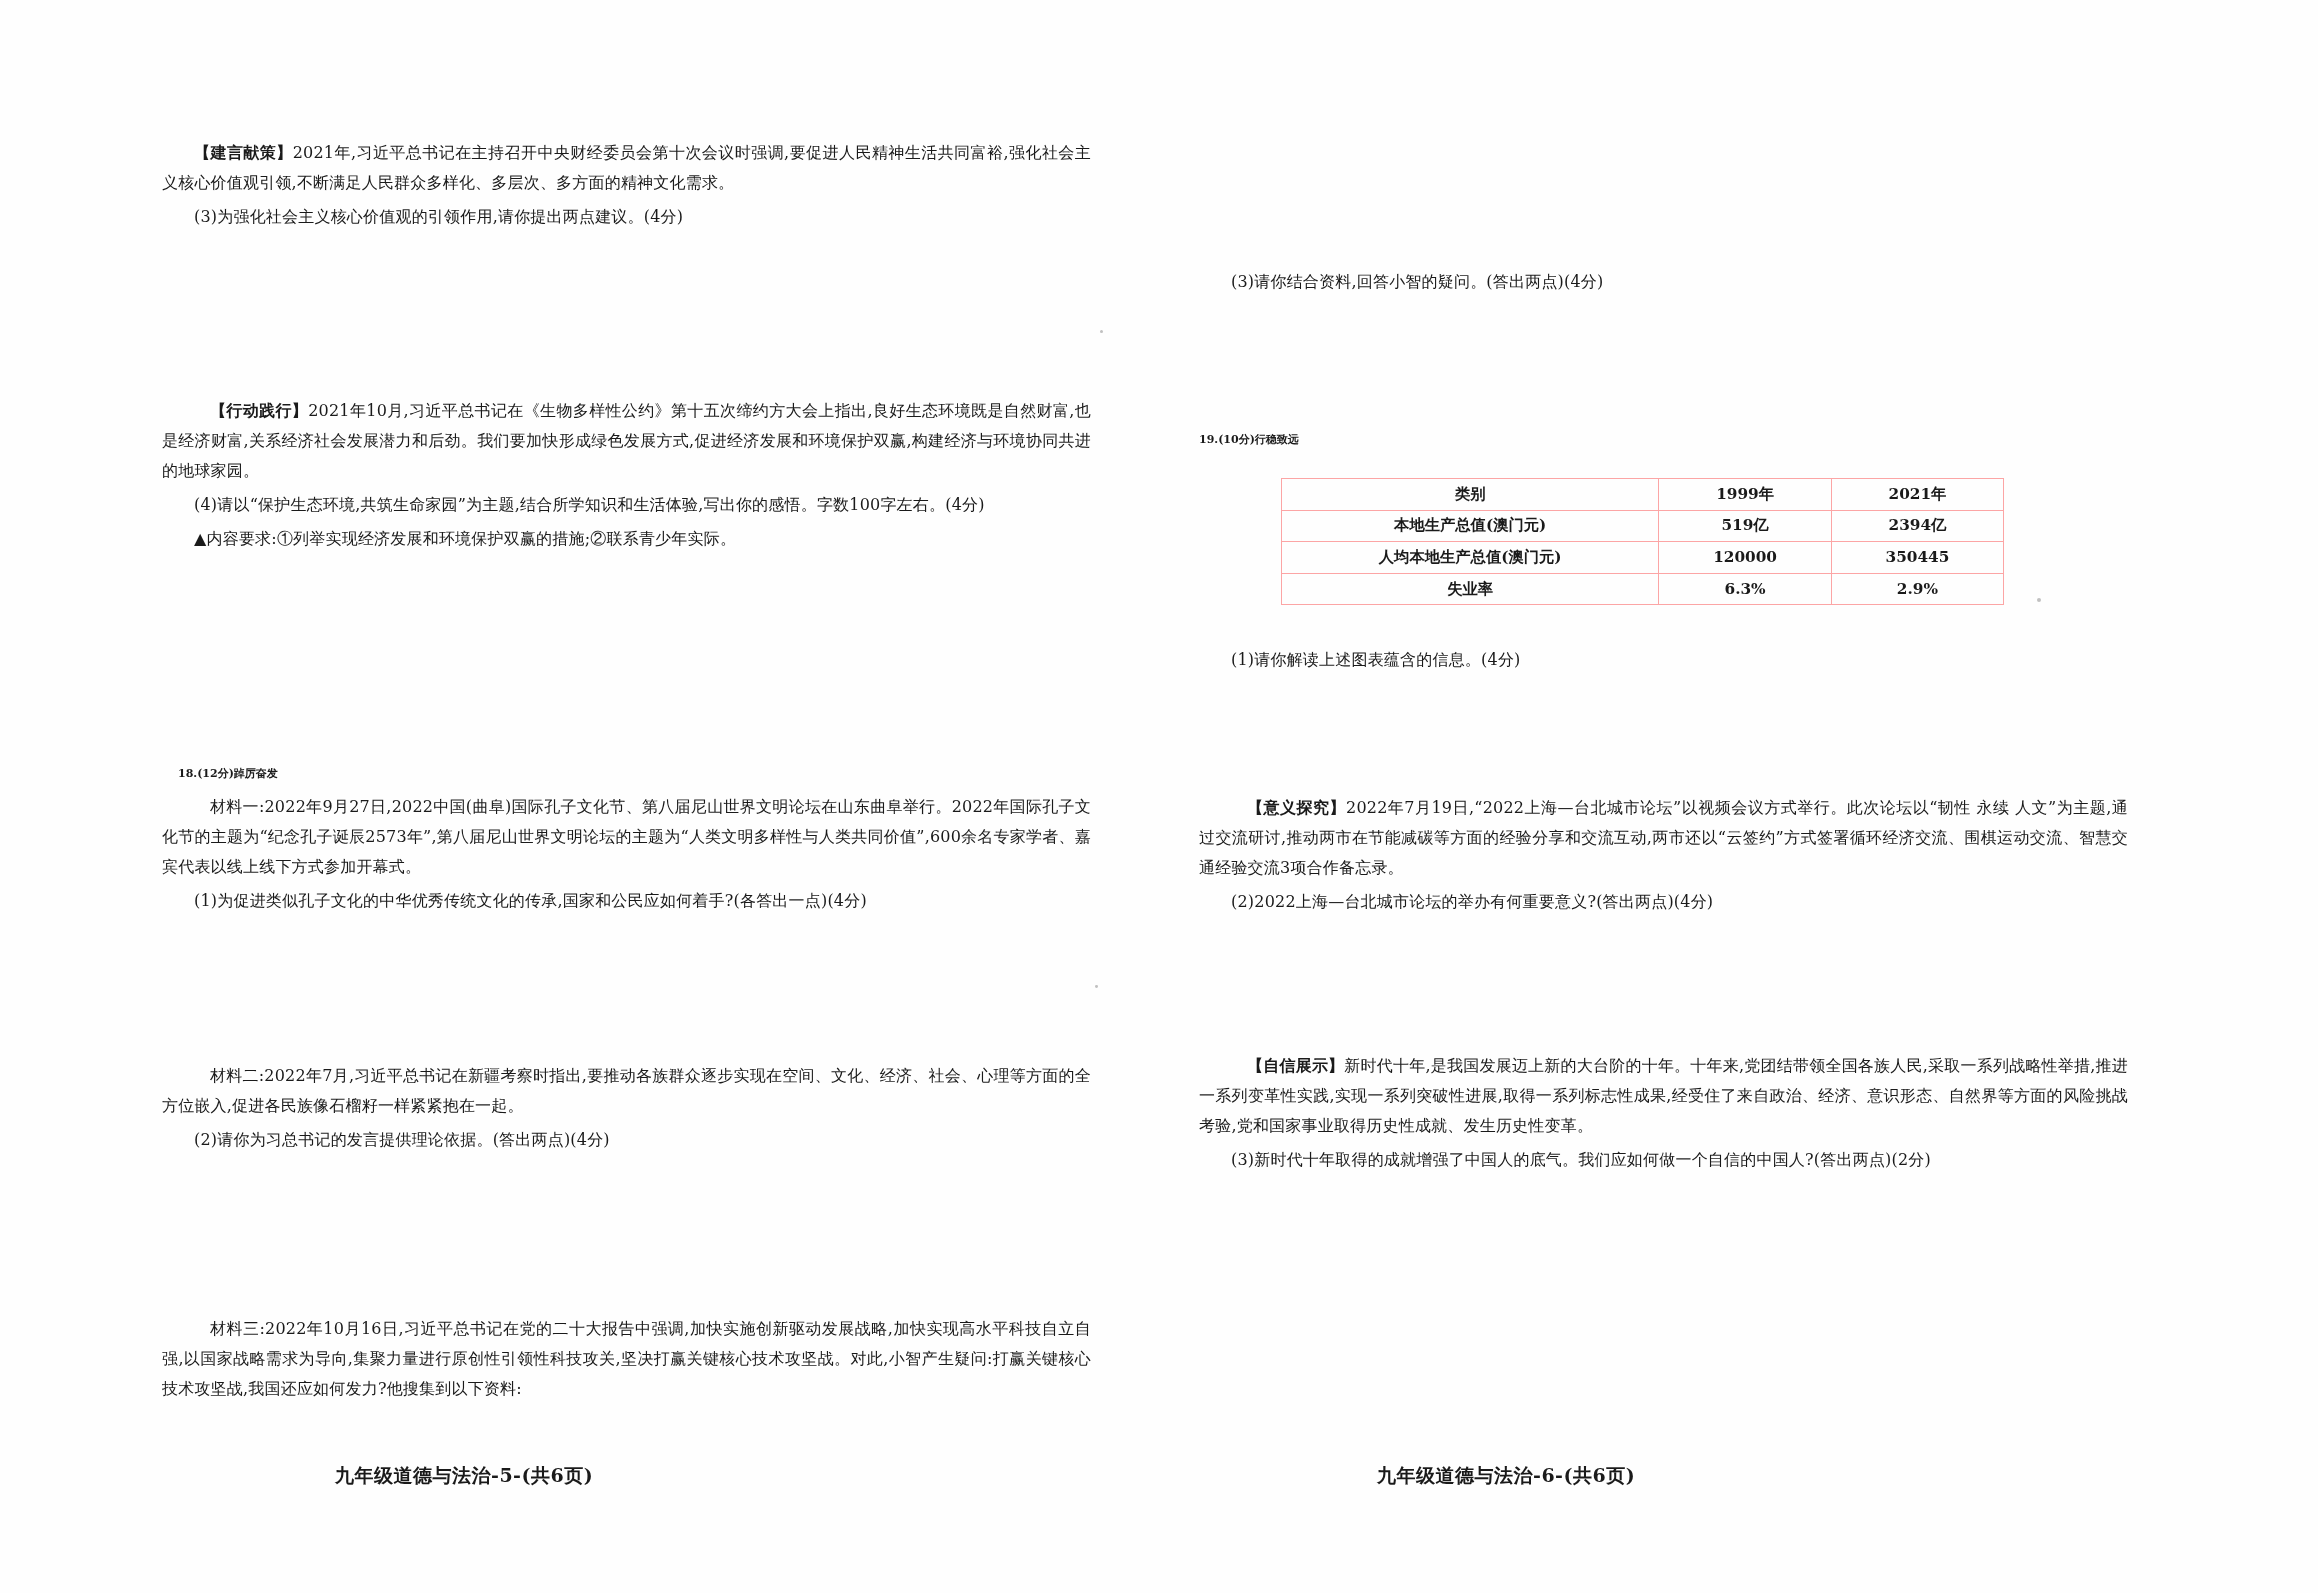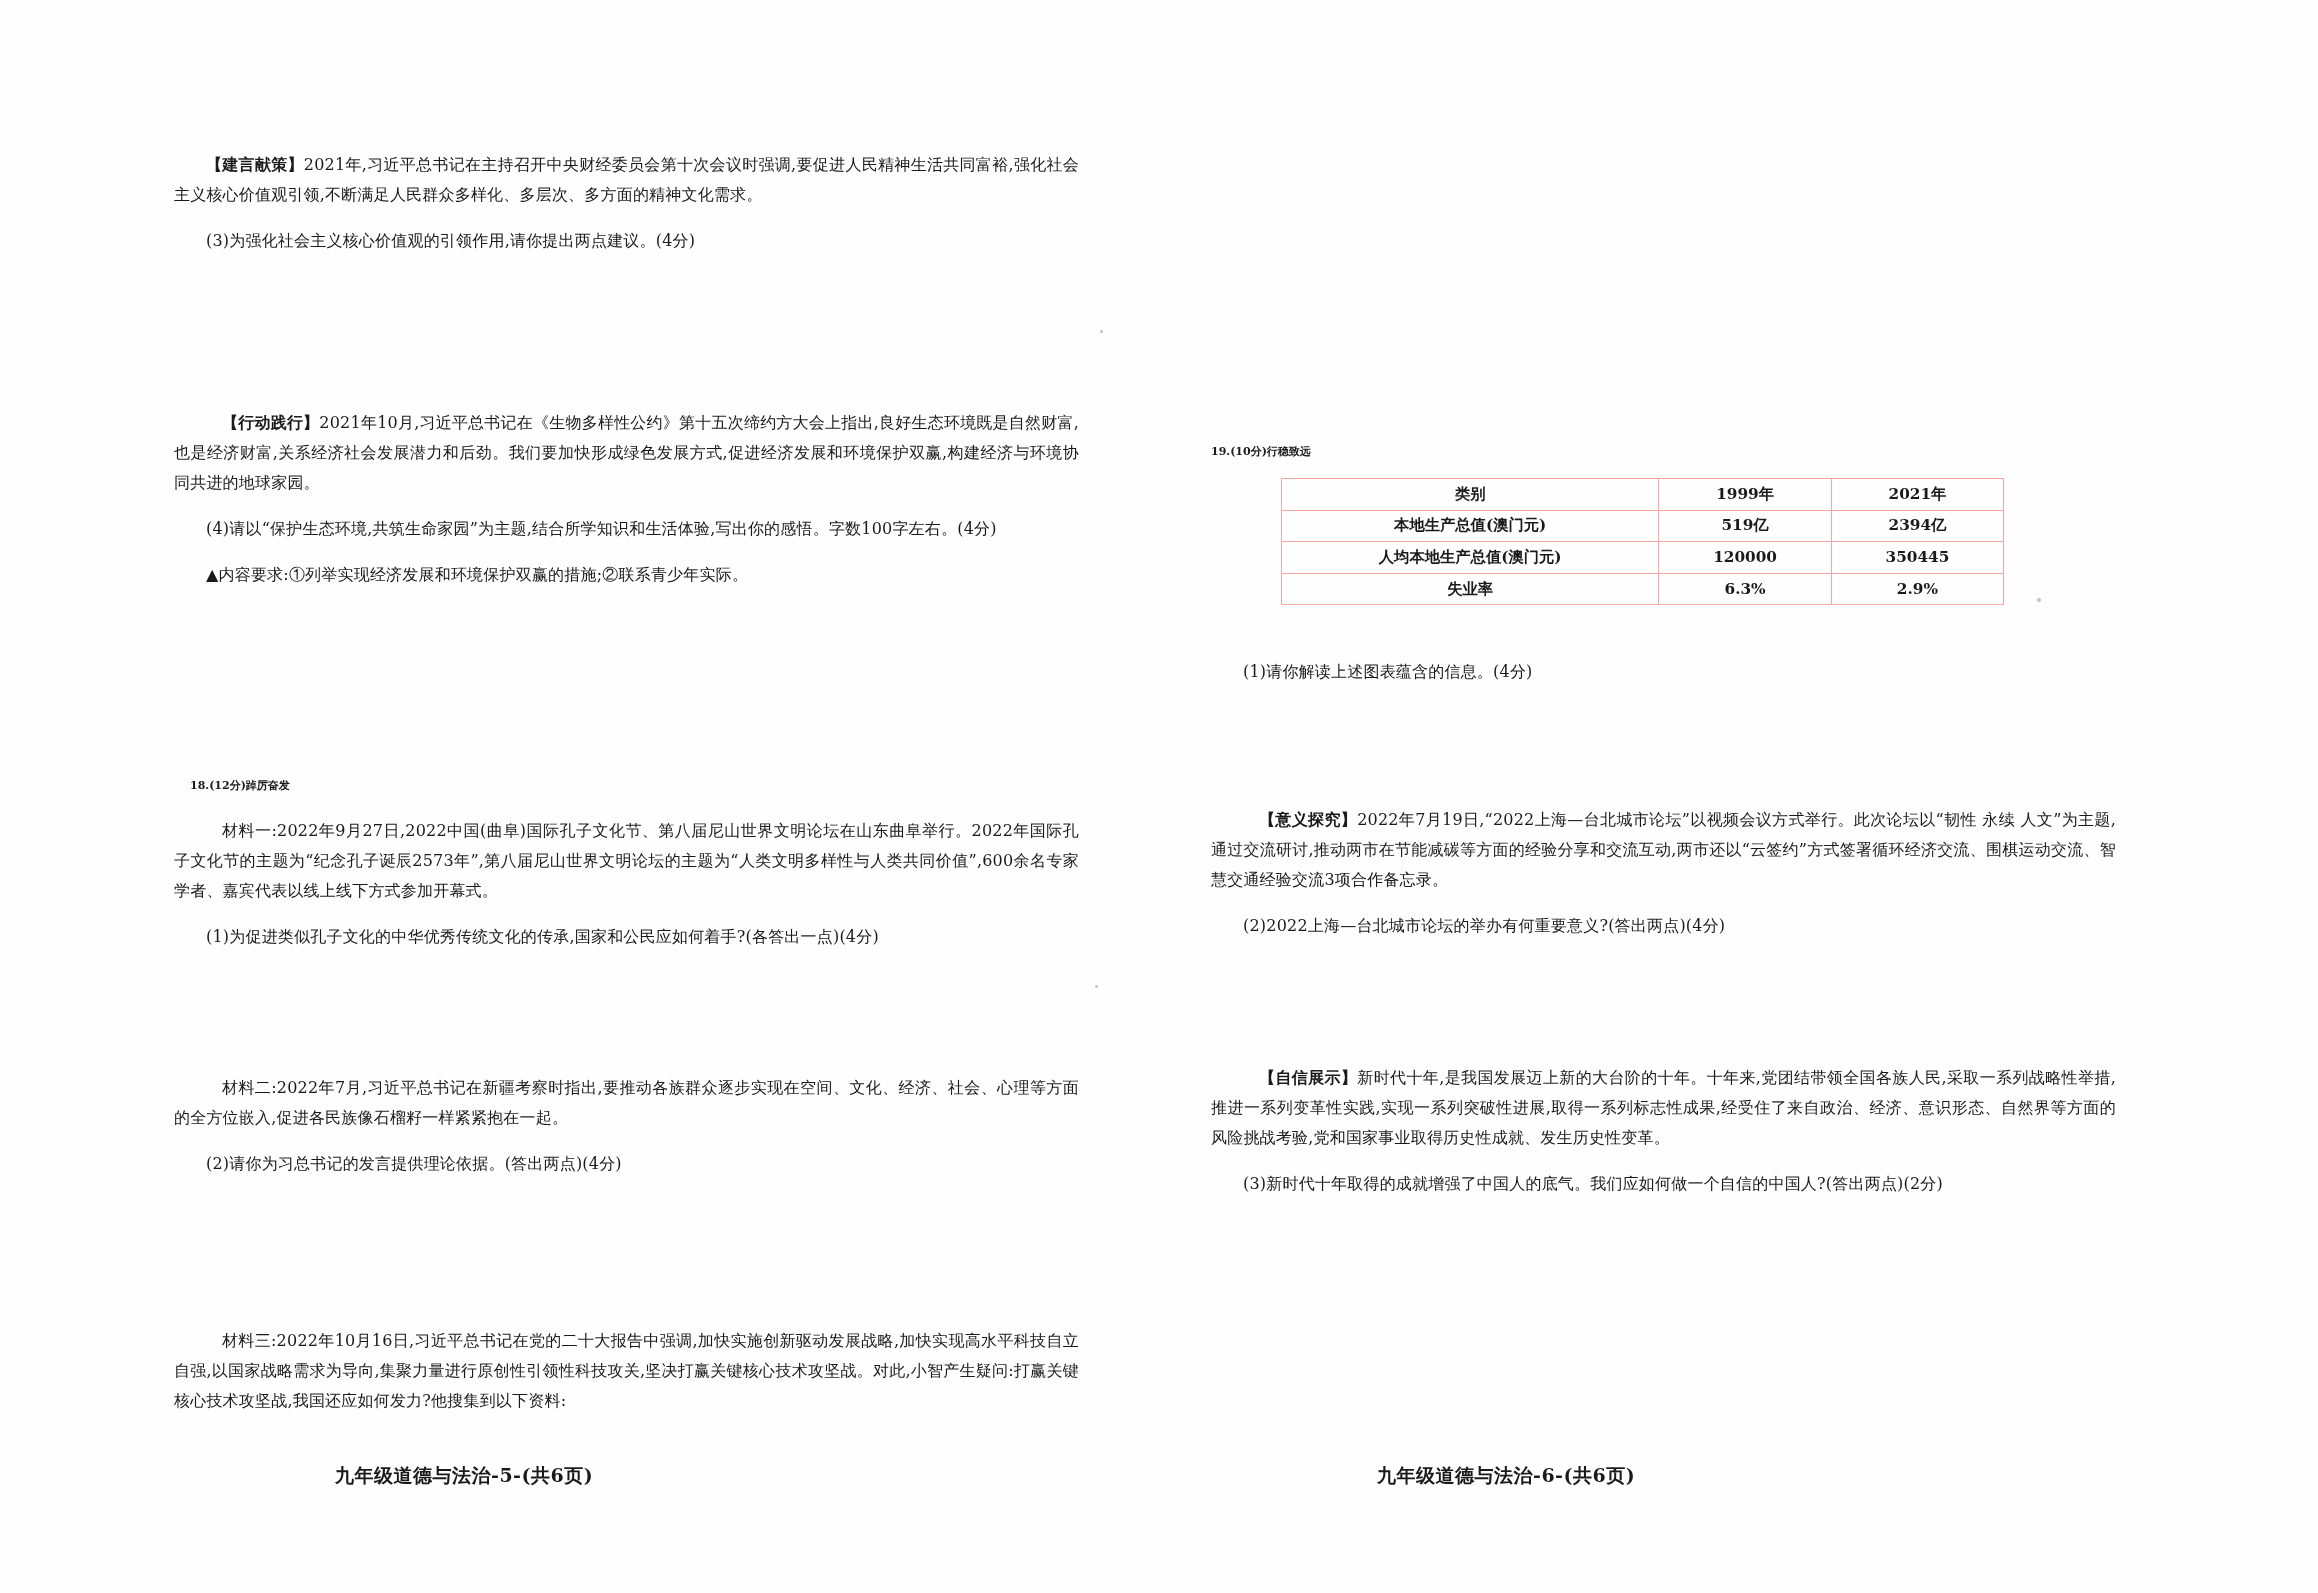--- a/index.html
+++ b/index.html
@@ -19,21 +19,21 @@
     position:absolute;
     top:0;
     width:956px;
     height:1593px;
   }
   .col-left  { left:158px; }
   .col-right { left:1195px; }
 
   .block { position:absolute; width:937px; }
 
-  p { margin:16px; }
+  p { margin:4px; }
 
   .txt {
     font-size:16px;
     line-height:30px;
     letter-spacing:0.2px;
     text-align:justify;
     font-family:"DejaVu Serif", serif;
   }
   .indent { text-indent:32px; }
   .indent2 { text-indent:48px; }
@@ -116,20 +116,23 @@
 
     <div class="block" style="top:1310px;">
       <p class="txt indent2">材料三:2022年10月16日,习近平总书记在党的二十大报告中强调,加快实施创新驱动发展战略,加快实现高水平科技自立自强,以国家战略需求为导向,集聚力量进行原创性引领性科技攻关,坚决打赢关键核心技术攻坚战。对此,小智产生疑问:打赢关键核心技术攻坚战,我国还应如何发力?他搜集到以下资料:</p>
     </div>
 
   </div>
 
   <div class="col col-right">
 
 
+    <div class="block" style="top:263px;">
+      <p class="txt indent">(3)请你结合资料,回答小智的疑问。(答出两点)(4分)</p>
+    </div>
 
     <div class="block" style="top:421px;">
       <p class="heading" style="text-indent:0;">19.(10分)行稳致远</p>
     </div>
 
     <div class="block" style="top:478px;">
       <table class="data">
         <thead>
           <tr>
             <th class="c1">类别</th>

